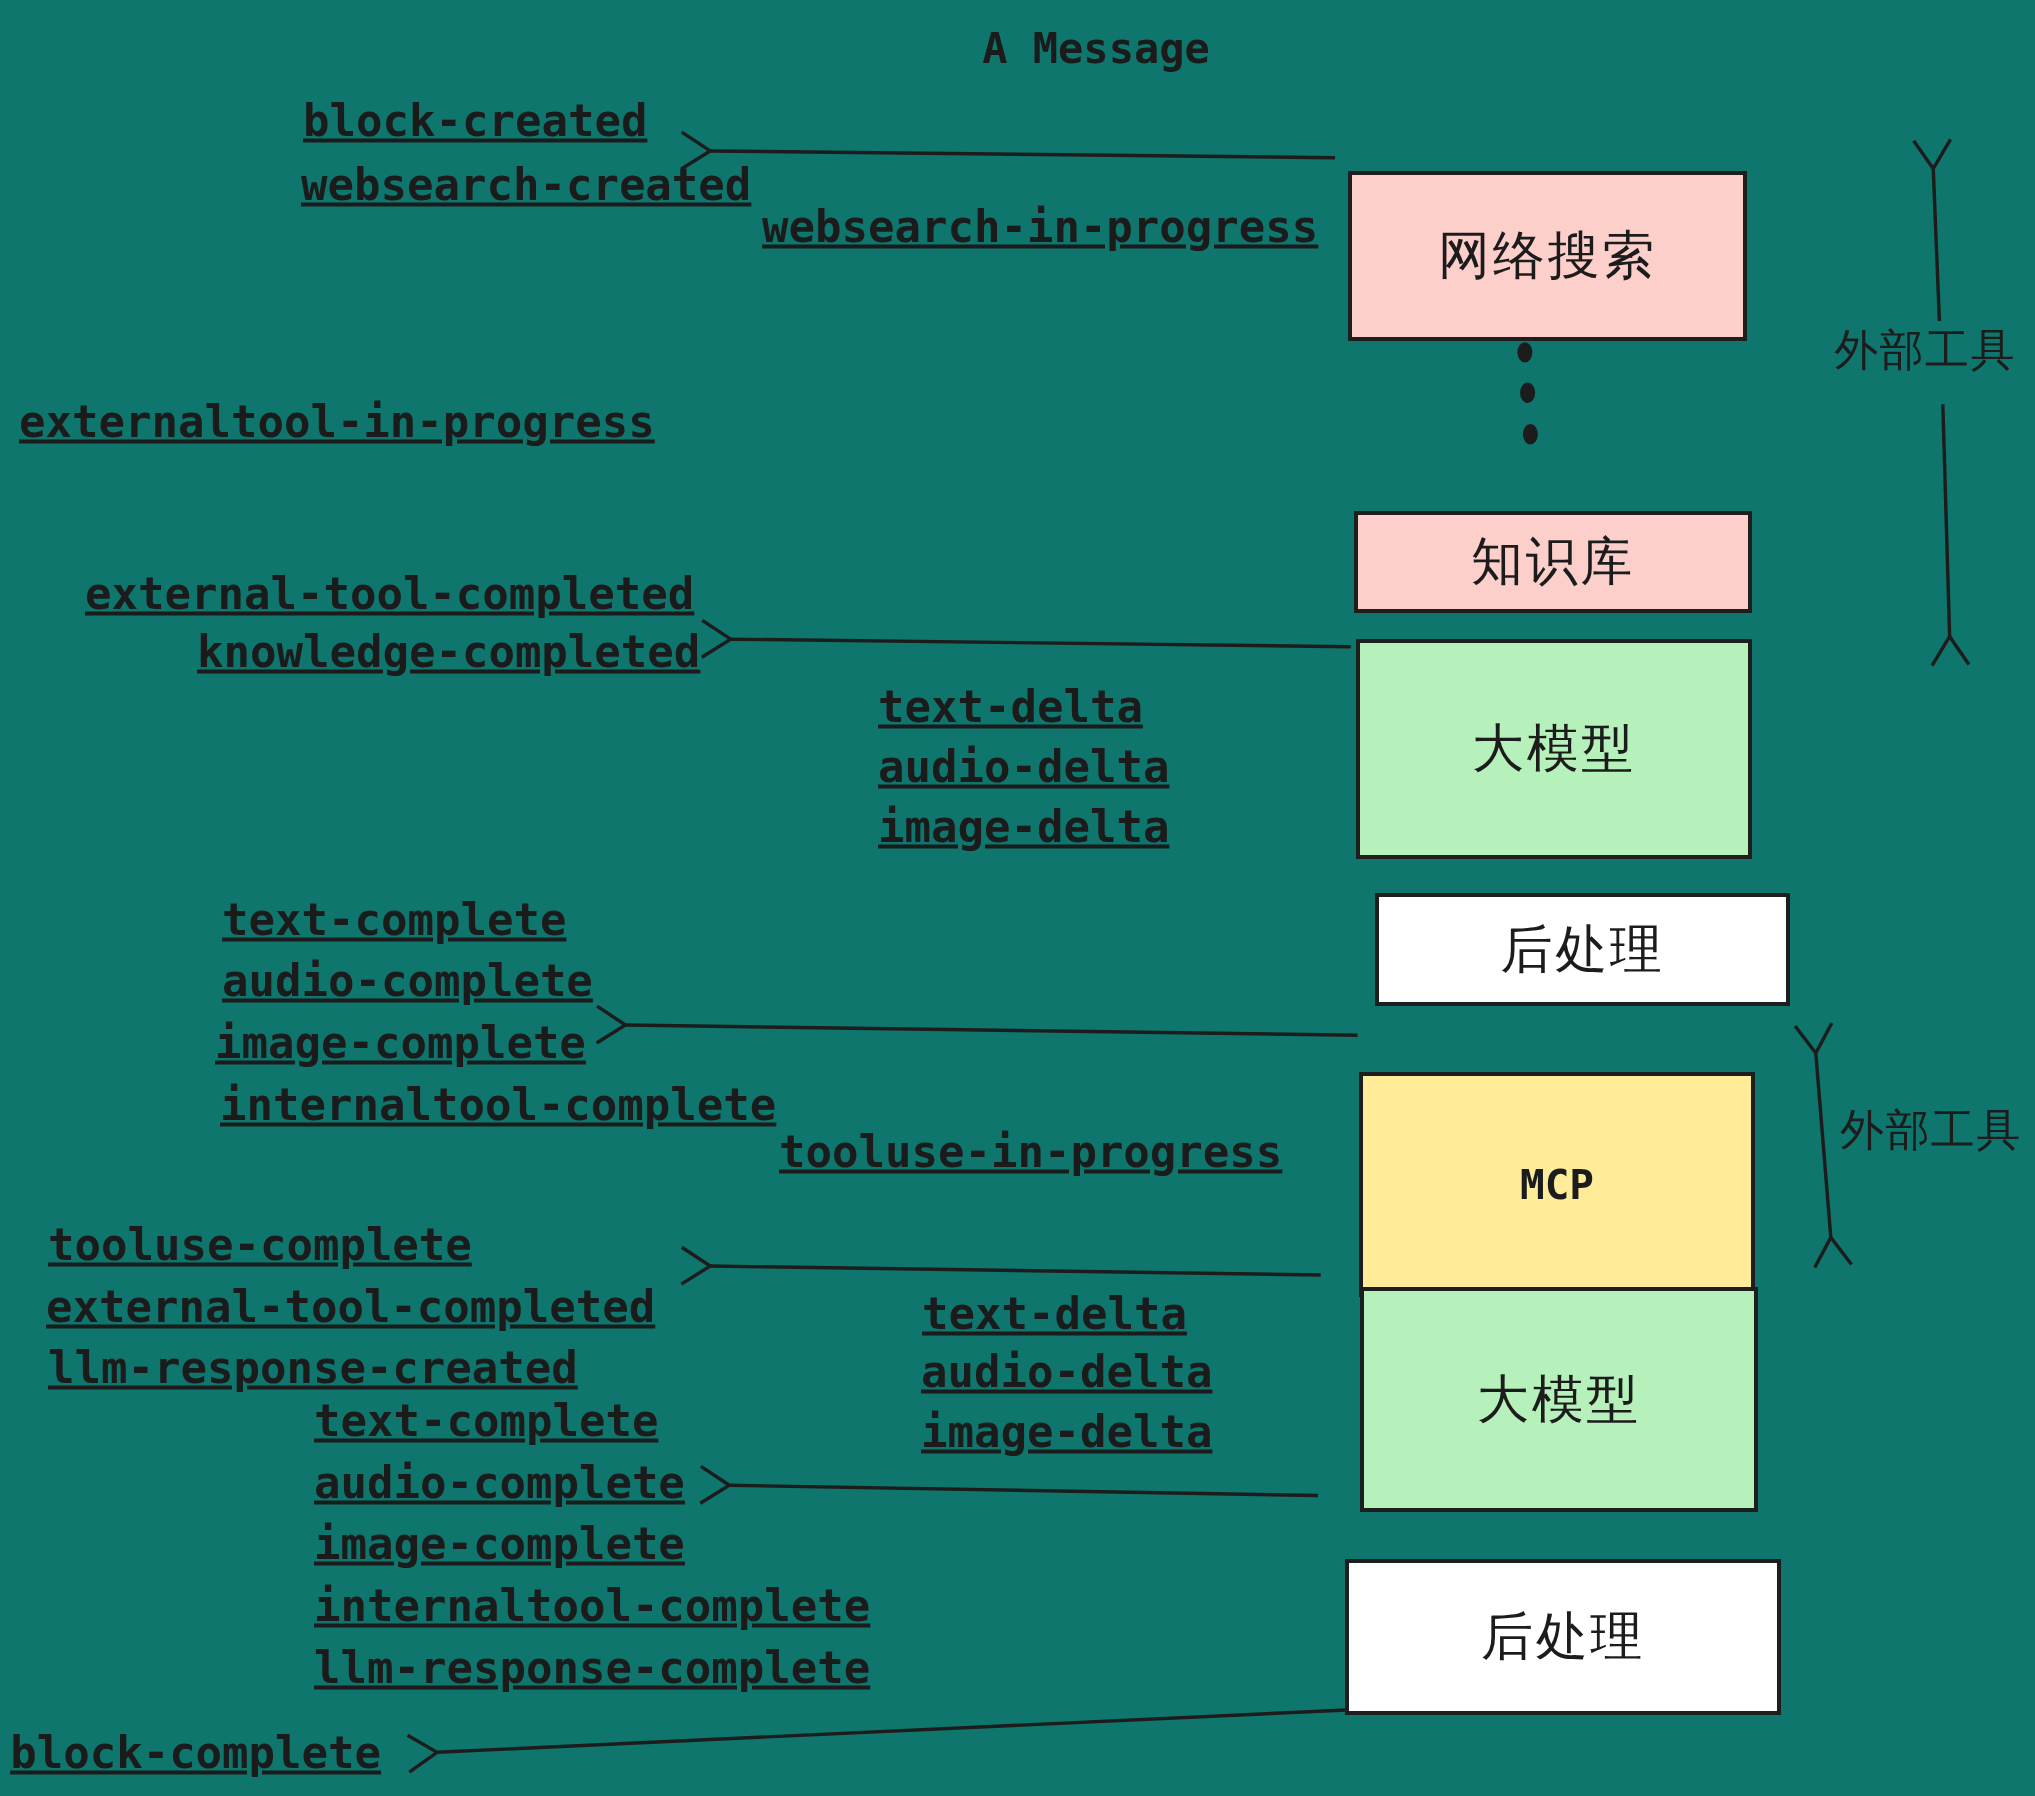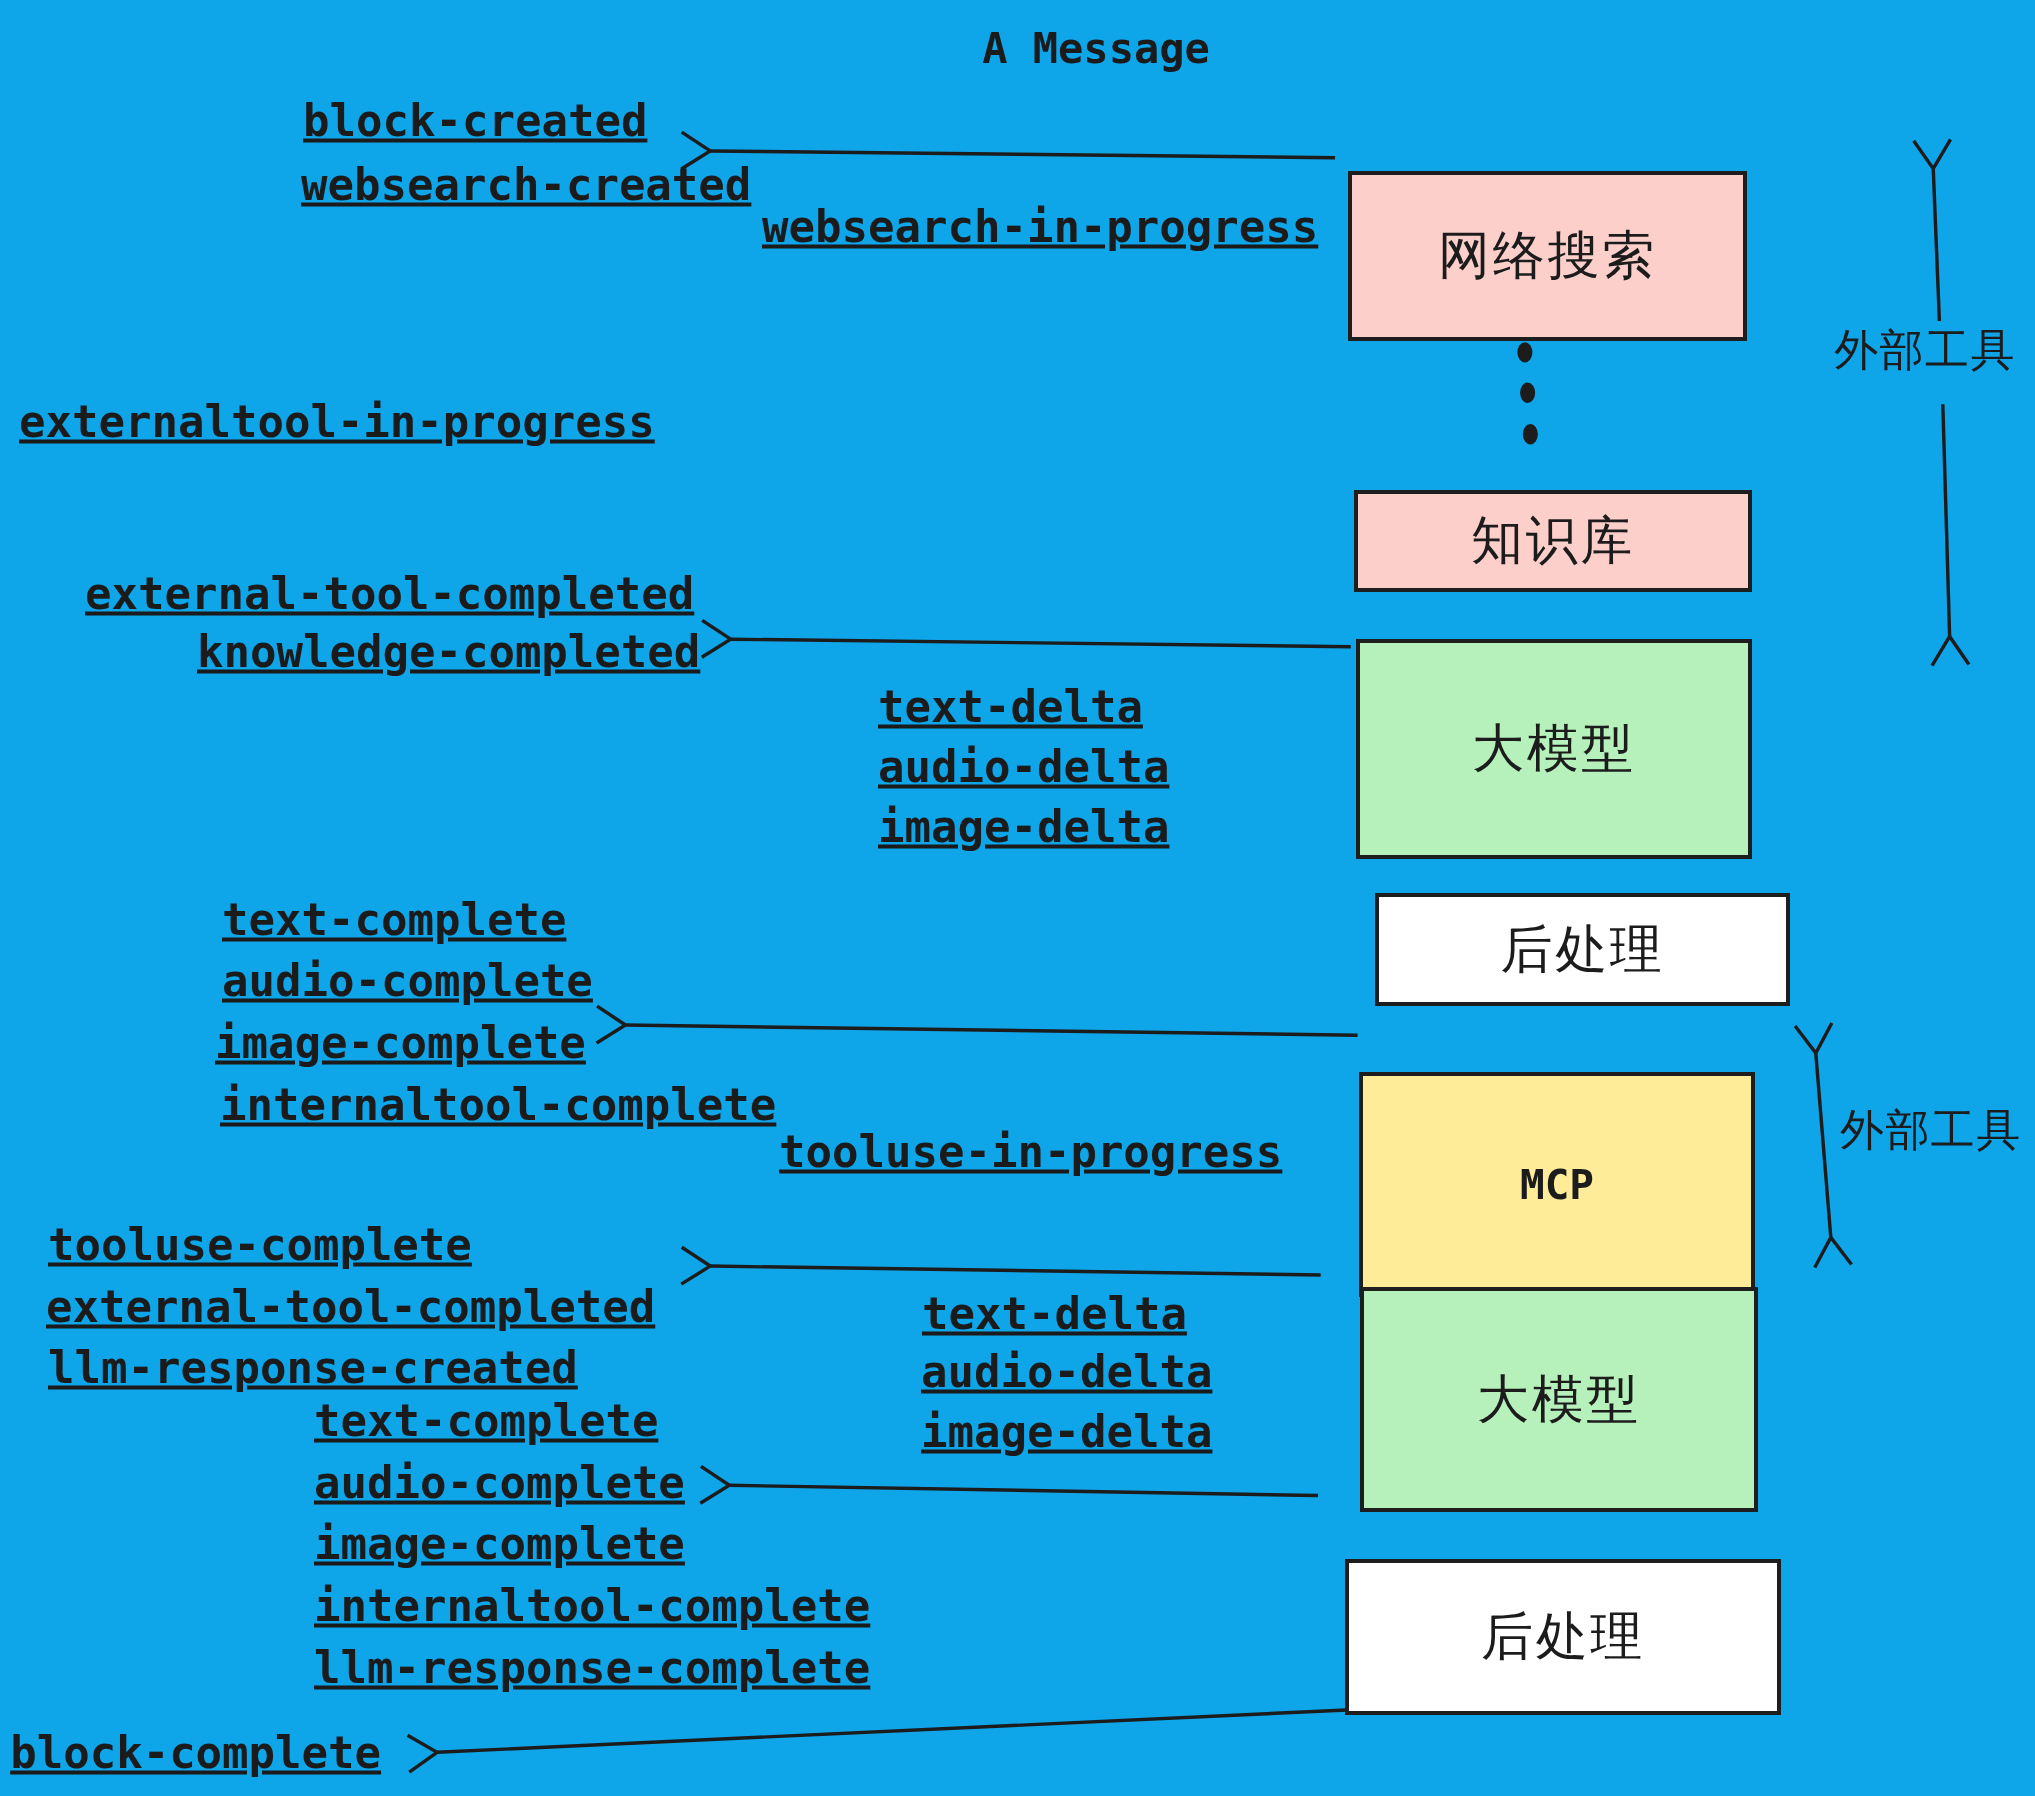--- a/index.html
+++ b/index.html
@@ -1,19 +1,19 @@
 <!DOCTYPE html>
 <html style="font-size:11px"><head>
 <meta charset="utf-8">
 <style>
   html,body{margin:0;padding:0;background:#ffffff;}
   #stage{
     position:relative;
     width:2035px;height:1796px;
-    background:#0ea5e9;
+    background:#0f766e;
     overflow:hidden;
     font-family:"Liberation Sans", sans-serif;
   }
   #arrow-layer{position:absolute;left:0;top:0;width:2035px;height:1796px;}
   .title{
     position:absolute;
     transform:translate(-50%,-50%);
     font:bold 42px "DejaVu Sans Mono", monospace;
     color:#1b1b1b;
     white-space:pre;
@@ -103,21 +103,21 @@
   <div class="ev" style="left:921px;top:1371px">audio-delta</div>
   <div class="ev" style="left:921px;top:1431px">image-delta</div>
   <div class="ev" style="left:314px;top:1420px">text-complete</div>
   <div class="ev" style="left:314px;top:1482px">audio-complete</div>
   <div class="ev" style="left:314px;top:1543px">image-complete</div>
   <div class="ev" style="left:314px;top:1605px">internaltool-complete</div>
   <div class="ev" style="left:314px;top:1667px">llm-response-complete</div>
   <div class="ev" style="left:10.2px;top:1752px">block-complete</div>
 
   <div class="box" style="left:1348px;top:171px;width:399px;height:170px;background:#fccfcb">网络搜索</div>
-  <div class="box" style="left:1354px;top:490px;width:398px;height:102px;background:#fccfcb">知识库</div>
+  <div class="box" style="left:1354px;top:511px;width:398px;height:102px;background:#fccfcb">知识库</div>
   <div class="box" style="left:1356px;top:639px;width:396px;height:220px;background:#b6f0bb">大模型</div>
   <div class="box" style="left:1375px;top:893px;width:415px;height:113px;background:#ffffff">后处理</div>
   <div class="box mono" style="left:1359px;top:1072px;width:396px;height:225px;background:#ffec99">MCP</div>
   <div class="box" style="left:1360px;top:1287px;width:398px;height:225px;background:#b6f0bb">大模型</div>
   <div class="box" style="left:1345px;top:1559px;width:436px;height:156px;background:#ffffff">后处理</div>
 
   <div class="side-label centered" style="left:1925px;top:350px">外部工具</div>
   <div class="side-label beside" style="left:1840px;top:1130px">外部工具</div>
 
 </div>

